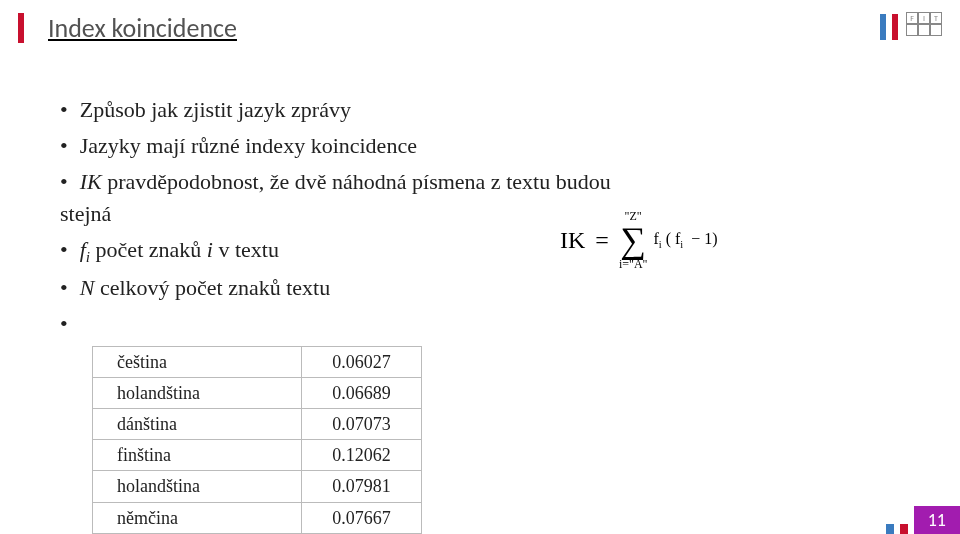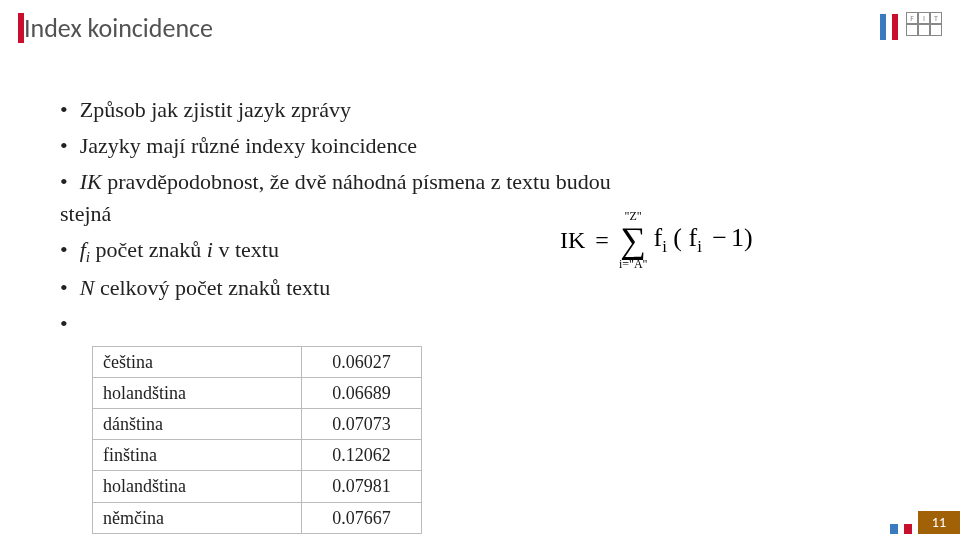--- a/index.html
+++ b/index.html
@@ -1,51 +1,51 @@
 <!DOCTYPE html>
 <html><head>
 <meta charset="utf-8">
 <style>
   * { box-sizing: border-box; margin: 0; padding: 0; }
   html, body { width: 960px; height: 534px; font-family: "Calibri", "Segoe UI", sans-serif; background: #fff; color: #000; }
   .page { position: relative; width: 960px; height: 534px; }
   .header { display: flex; align-items: flex-start; justify-content: space-between; padding: 12px 18px 0 18px; }
-  .title-group { display: flex; align-items: center; gap: 0; }
+  .title-group { display: flex; align-items: center; gap: 24px; text-decoration: underline; }
   .red-bar { width: 6px; height: 30px; background: #c8102e; }
   .title { font-size: 26px; color: #525252; font-weight: 400; }
   .logos { display: flex; align-items: flex-start; gap: 8px; }
   .logo-bars { display: flex; gap: 6px; padding-top: 2px; }
   .bar-b { width: 6px; height: 26px; background: #3a7bbf; }
   .bar-r { width: 6px; height: 26px; background: #c8102e; }
   .fit-logo { display: flex; flex-direction: column; align-items: stretch; }
   .fit-row { display: flex; }
   .fit-cell { width: 12px; height: 12px; border: 1px solid #888; display: flex; align-items: center; justify-content: center; font-size: 8px; color: #888; }
   .content { padding: 50px 40px 0 60px; display: flex; }
   .bullets { font-size: 22px; color: #222; line-height: 1.45; list-style: none; width: 560px; }
   .bullets > li::before { content: "•"; margin-right: 12px; }
   .bullets > li { padding-bottom: 4px; font-family: Liberation Serif, serif; }
   .ital { font-style: italic; }
   .sub { font-size: 0.7em; vertical-align: sub; }
   .table { margin-top: 6px; margin-left: 32px; width: 330px; border-collapse: collapse; font-size: 18px; }
-  .table td { border: 1px solid #bbb; padding: 2px 10px; }
+  .table td { border: 1px solid #bbb; padding: 2px 24px; }
   .table td:last-child { text-align: center; width: 120px; }
   .formula-wrap { position: absolute; left: 560px; top: 210px; width: 360px; font-family: "Times New Roman", serif; font-size: 24px; }
   .formula { display: flex; align-items: center; gap: 10px; }
   .frac { display: inline-flex; flex-direction: column; align-items: center; }
   .num { display: flex; flex-direction: column; align-items: center; }
   .sum-row { display: flex; align-items: center; gap: 6px; }
   .sigma { display: flex; flex-direction: column; align-items: center; line-height: 1; }
   .sigma-top { font-size: 12px; }
   .sigma-sym { font-size: 36px; }
   .sigma-bot { font-size: 12px; }
-  .fi { font-size: 26px; }
+  .fi { font-size: 16px; }
   .den { border-top: 1.5px solid #000; padding: 4px 10px 0 10px; font-size: 22px; }
   .fsub { font-size: 0.65em; vertical-align: sub; }
   .footer { position: absolute; right: 0; bottom: 0; display: flex; align-items: flex-end; }
-  .page-num { background: #a16207; color: #fff; font-size: 14px; padding: 3px 14px; }
+  .page-num { background: #a21caf; color: #fff; font-size: 18px; padding: 3px 14px; }
   .ft-bar-b { width: 8px; height: 10px; background: #3a7bbf; }
   .ft-bar-r { width: 8px; height: 10px; background: #c8102e; }
   .ft-gap { width: 6px; }
 </style>
 </head>
 <body>
 
 <div class="page">
 
   <div class="header">

